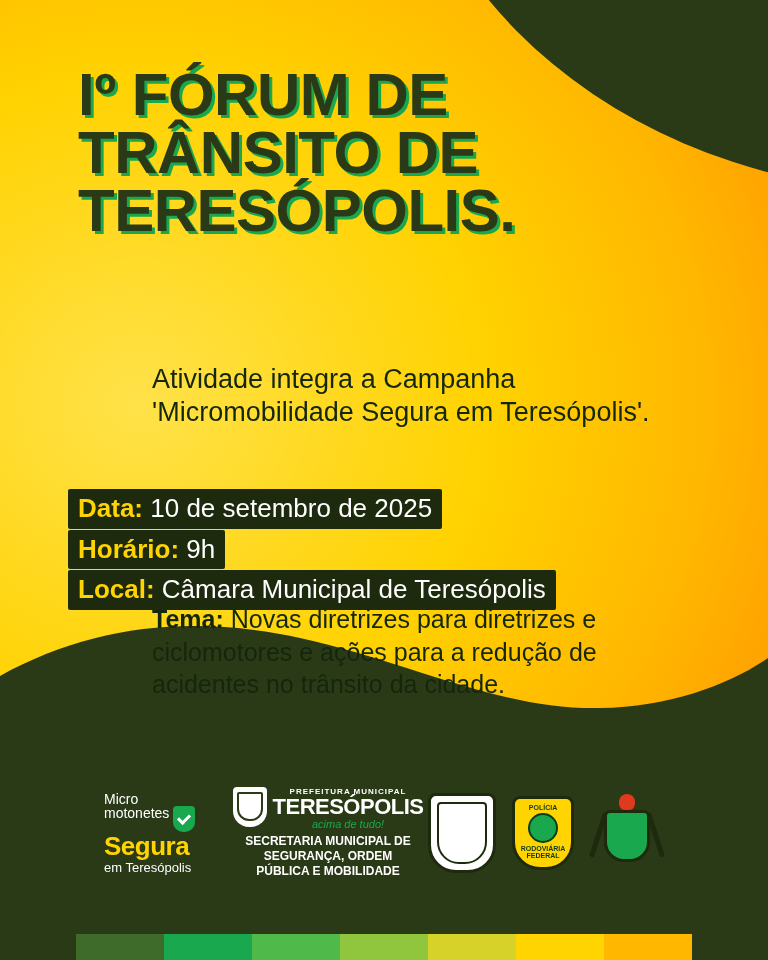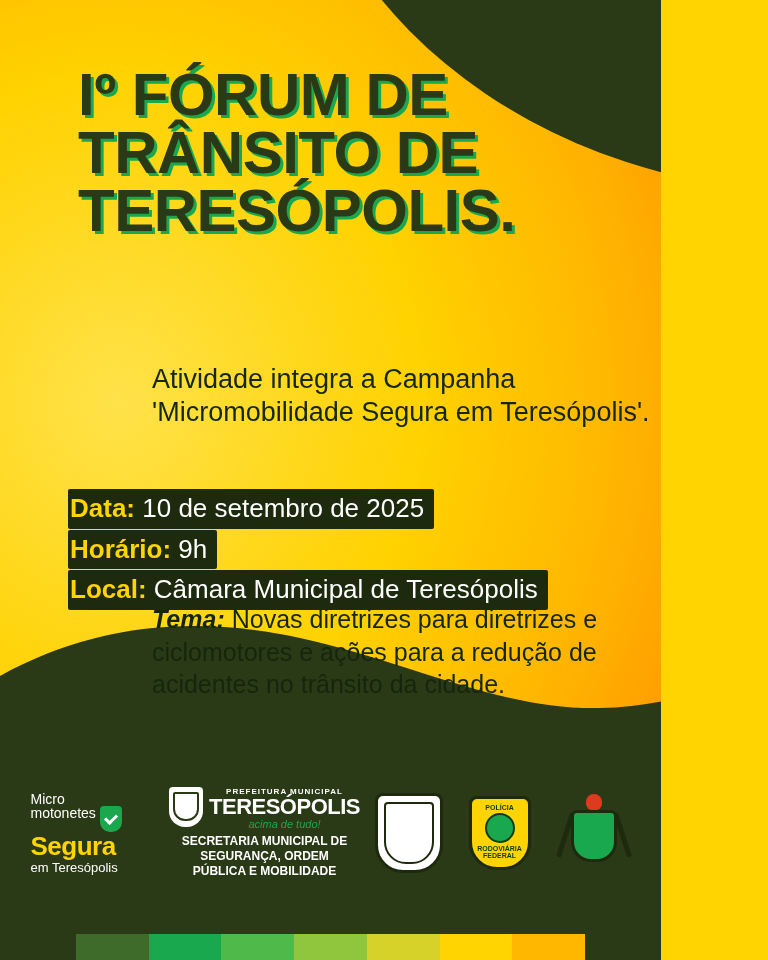--- a/index.html
+++ b/index.html
@@ -9,21 +9,21 @@
   body {
     width: 768px;
     height: 960px;
     overflow: hidden;
     font-family: "Liberation Sans", sans-serif;
     background: #ffd400;
   }
 
   .poster {
     position: relative;
-    width: 661px;
+    width: 768px;
     height: 960px;
     overflow: hidden;
     background: radial-gradient(ellipse 120% 90% at 18% 42%, #ffe24a 0%, #ffd200 38%, #ffb700 62%, #ff9d00 78%, #f07c00 100%);
   }
 
   
   .blob-top {
     position: absolute;
     top: -250px;
     right: -210px;
@@ -97,21 +97,21 @@
   .info-block {
     position: absolute;
     left: 68px;
     top: 489px;
     width: 640px;
   }
   .info-row {
     display: inline-block;
     background: #1d2a0e;
     color: #ffffff;
-    padding: 2px 10px 3px 2px;
+    padding: 2px 10px 3px 10px;
     font-size: 26px;
     line-height: 1.33;
     margin-bottom: 1px;
     white-space: nowrap;
     border-radius: 2px;
   }
   .info-row b {
     color: #ffd400;
     font-weight: bold;
   }
@@ -125,34 +125,33 @@
     position: absolute;
     left: 152px;
     top: 603px;
     width: 520px;
     font-size: 25px;
     line-height: 1.3;
     color: #14270d;
   }
   .tema b {
     font-weight: bold;
-    font-style: italic;
   }
 
   
   .logos {
     position: absolute;
     left: 0;
     right: 0;
     bottom: 72px;
     height: 110px;
     display: flex;
     align-items: center;
     justify-content: center;
-    gap: 26px;
+    gap: 16px;
   }
 
   .logo-micro {
     color: #ffffff;
     font-size: 14px;
     line-height: 1.05;
     text-align: left;
     width: 124px;
   }
   .logo-micro .seg {

